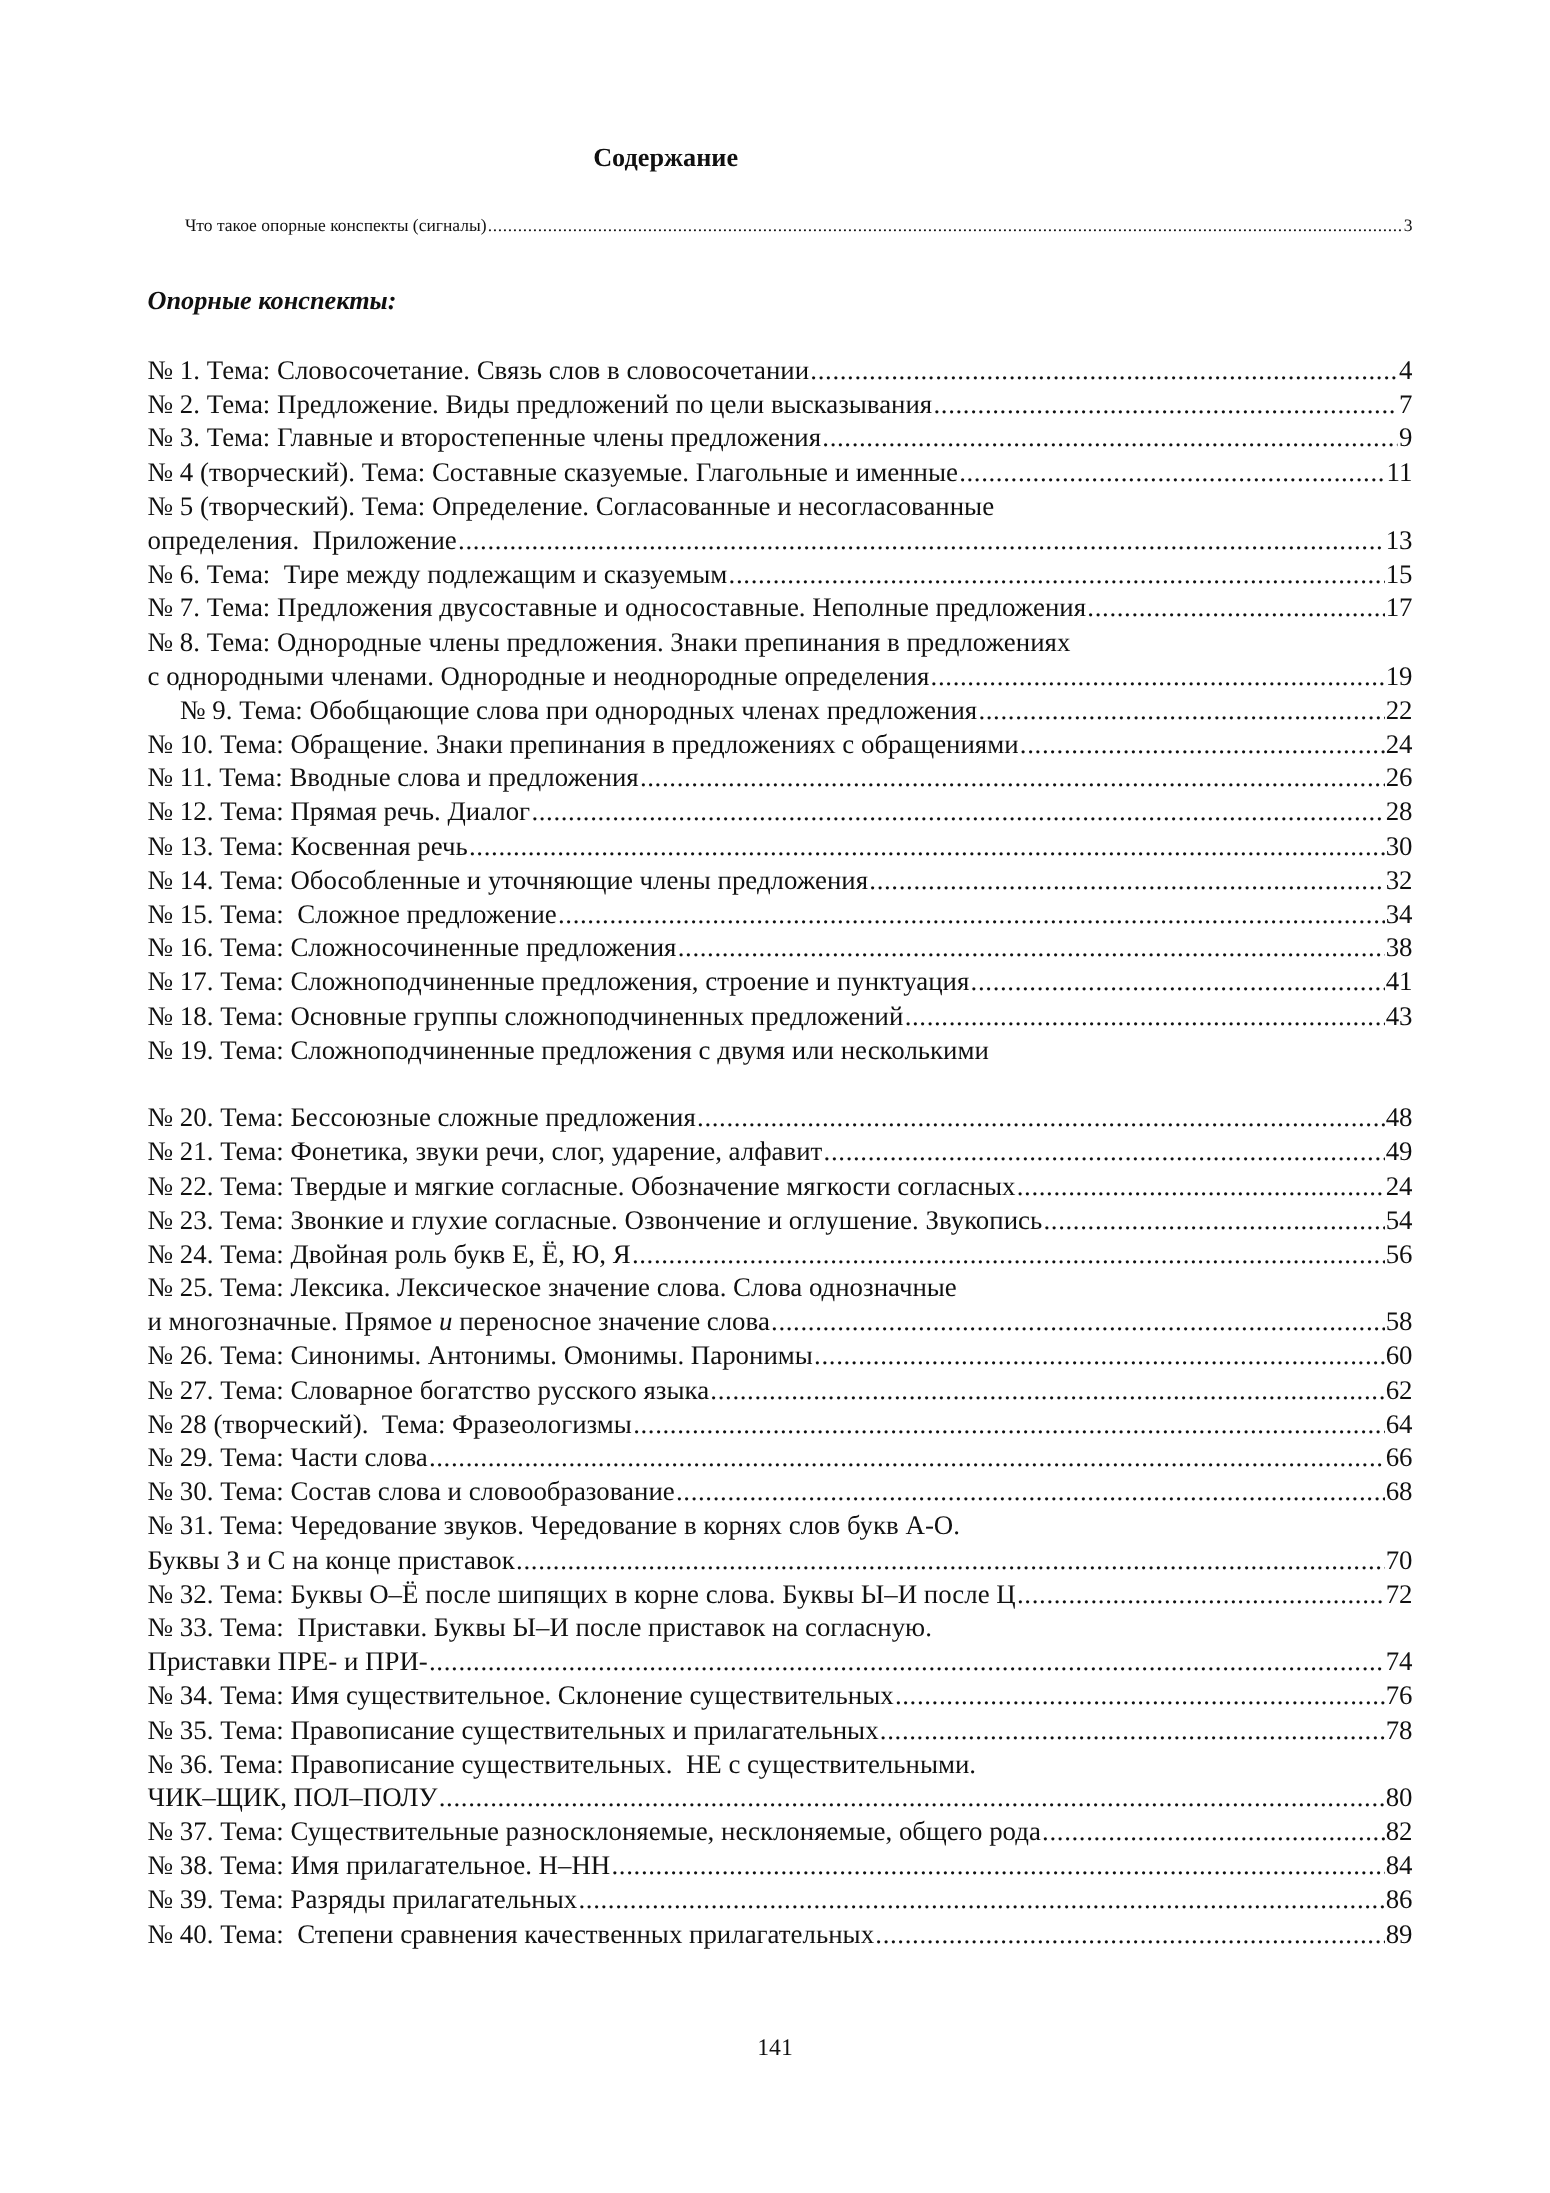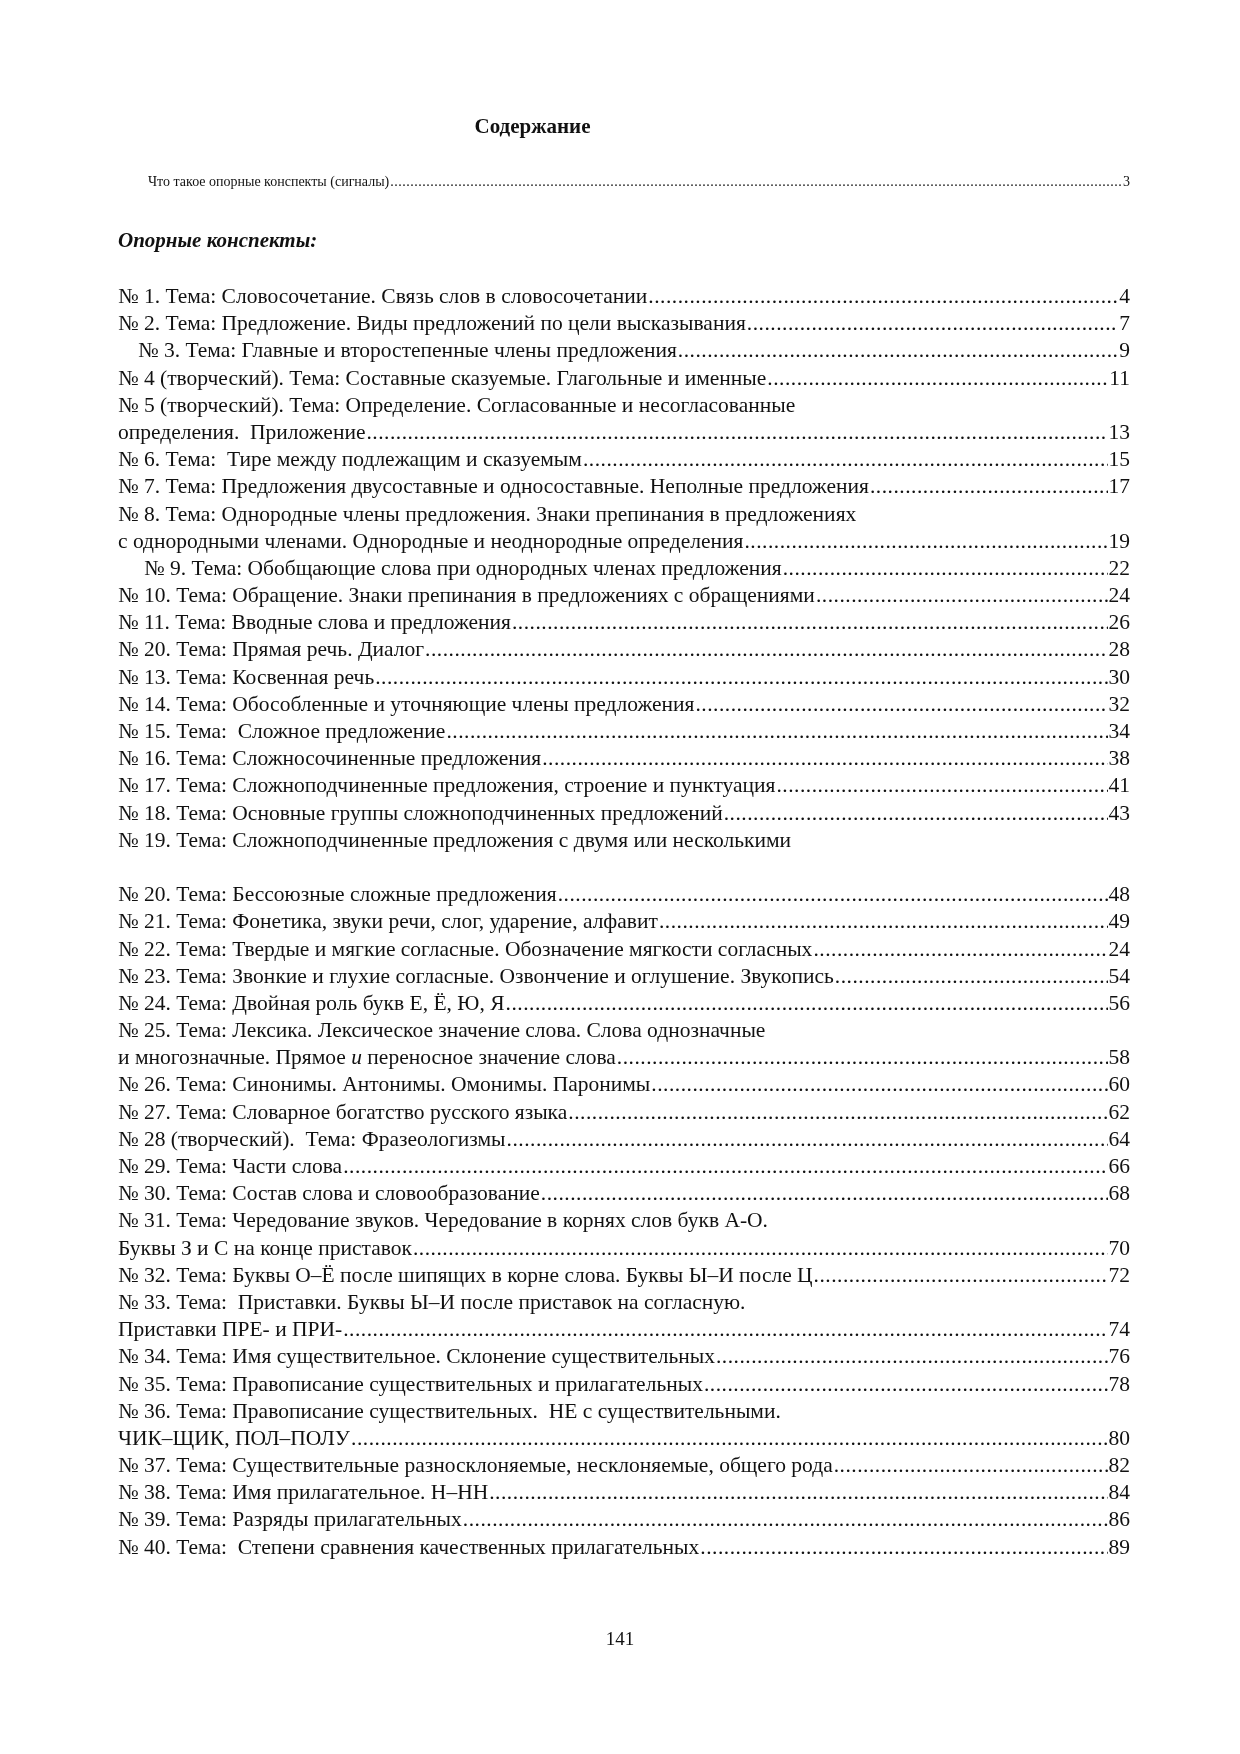--- a/index.html
+++ b/index.html
@@ -45,21 +45,21 @@
     </div>
     <div>
       <div class="line">
         <span class="txt" style="white-space: pre;">№ 2. Тема: Предложение. Виды предложений по цели высказывания</span>
         <span class="dots"></span>
         <span class="pg">7</span>
       </div>
     </div>
     <div>
       <div class="line">
-        <span class="txt" style="white-space: pre; margin-left: 20px;">№ 3. Тема: Главные и второстепенные члены предложения</span>
+        <span class="txt" style="white-space: pre;">№ 3. Тема: Главные и второстепенные члены предложения</span>
         <span class="dots"></span>
         <span class="pg">9</span>
       </div>
     </div>
     <div>
       <div class="line">
         <span class="txt" style="white-space: pre;">№ 4 (творческий). Тема: Составные сказуемые. Глагольные и именные</span>
         <span class="dots"></span>
         <span class="pg">11</span>
       </div>
@@ -114,21 +114,21 @@
     </div>
     <div>
       <div class="line">
         <span class="txt" style="white-space: pre;">№ 11. Тема: Вводные слова и предложения</span>
         <span class="dots"></span>
         <span class="pg">26</span>
       </div>
     </div>
     <div>
       <div class="line">
-        <span class="txt" style="white-space: pre;">№ 20. Тема: Прямая речь. Диалог</span>
+        <span class="txt" style="white-space: pre;">№ 12. Тема: Прямая речь. Диалог</span>
         <span class="dots"></span>
         <span class="pg">28</span>
       </div>
     </div>
     <div>
       <div class="line">
         <span class="txt" style="white-space: pre;">№ 13. Тема: Косвенная речь</span>
         <span class="dots"></span>
         <span class="pg">30</span>
       </div>

